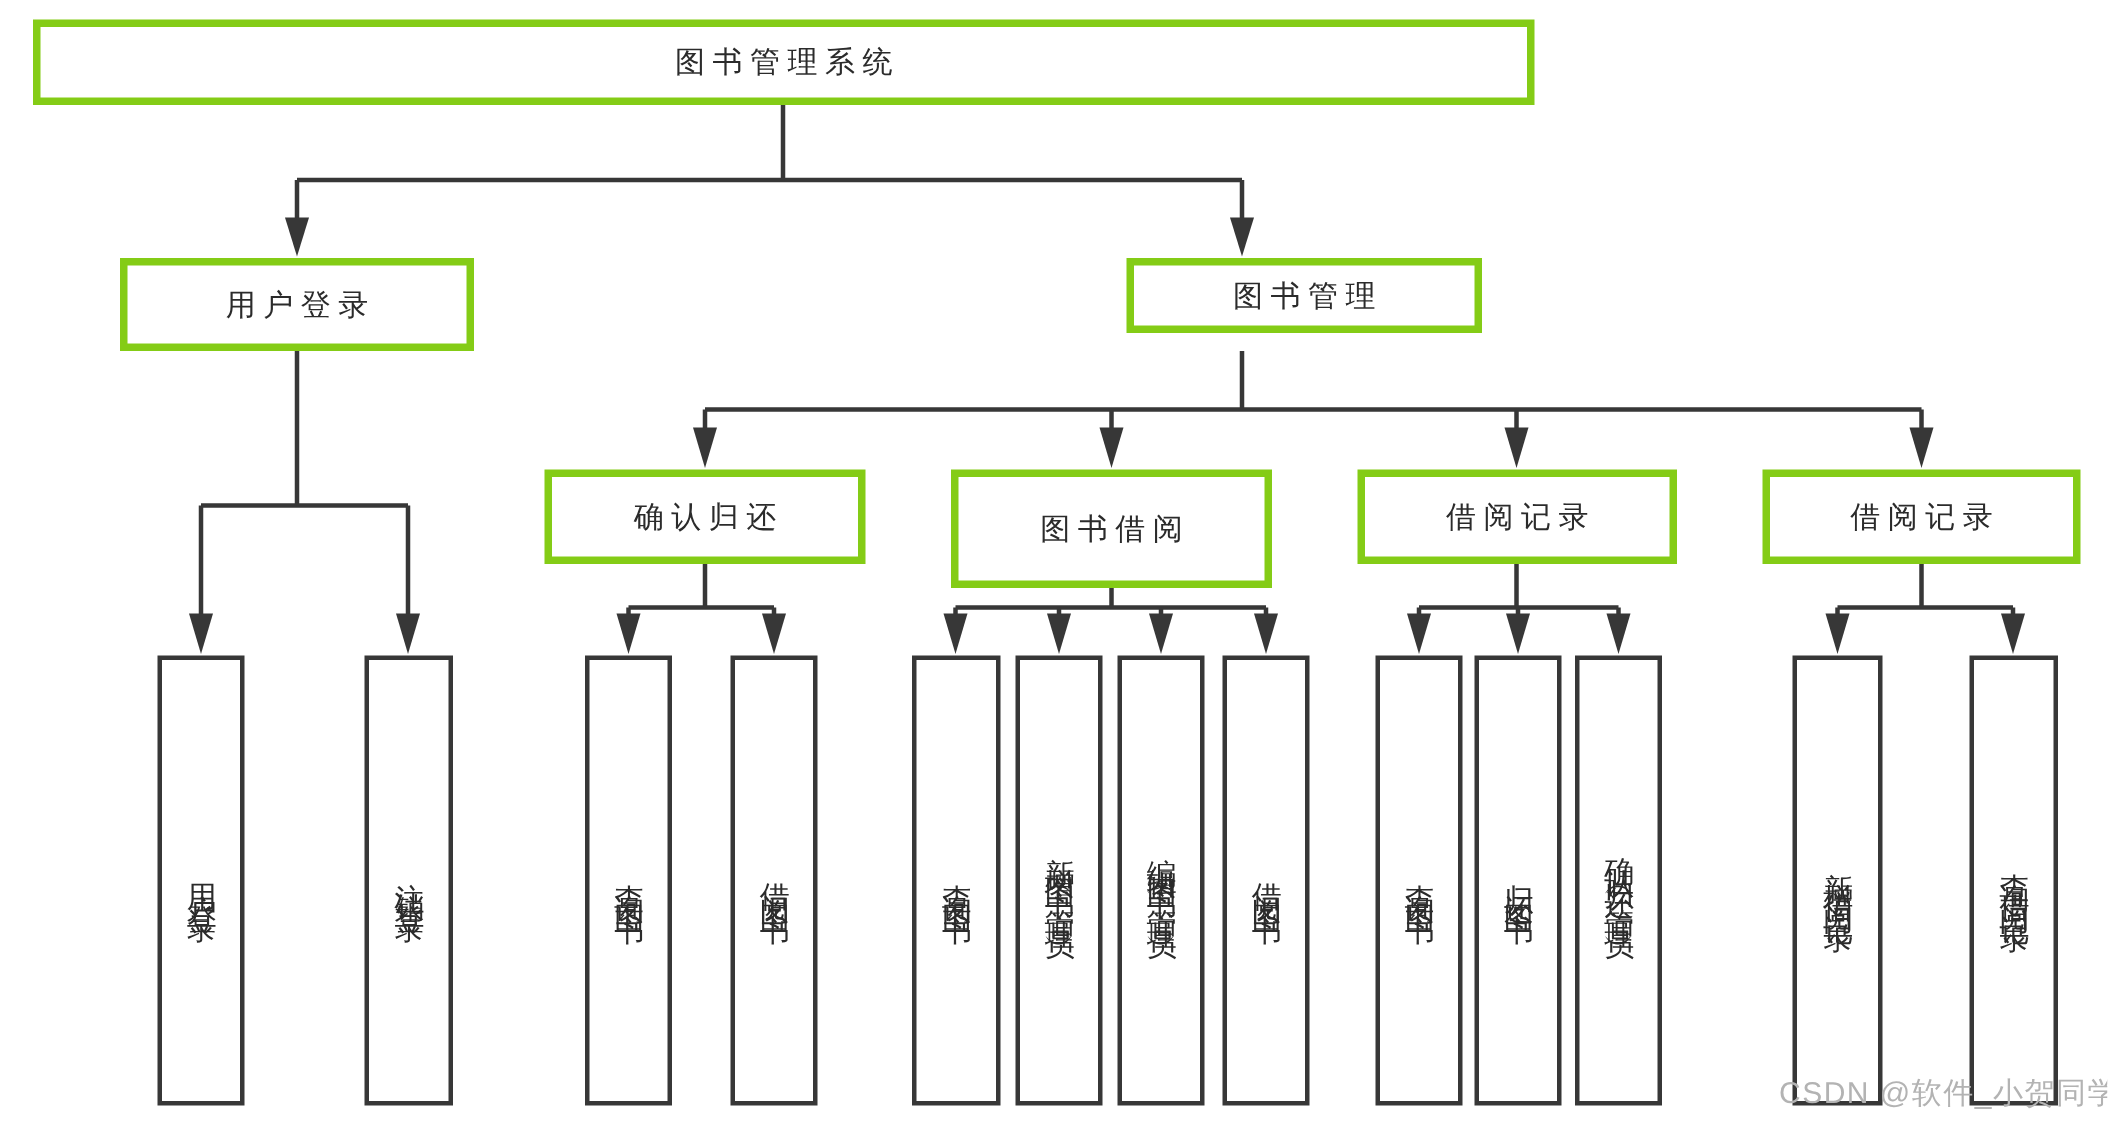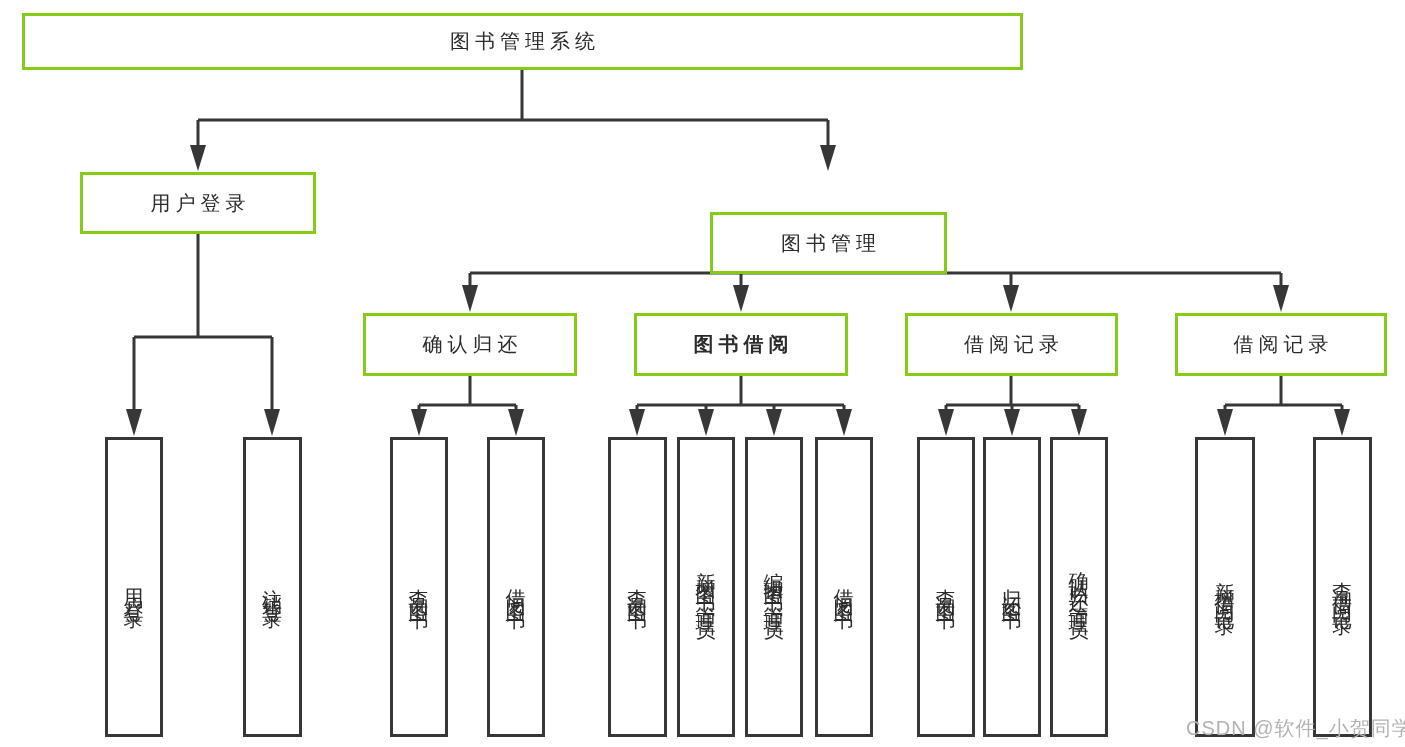--- a/index.html
+++ b/index.html
@@ -18,21 +18,21 @@
   }
   .connectors {
     position: absolute;
     left: 0; top: 0;
     width: 1405px;
     height: 747px;
   }
   .hbox {
     position: absolute;
     box-sizing: border-box;
-    border: 3px solid #84cc16;
+    border: 5px solid #84cc16;
     background: #ffffff;
     display: flex;
     align-items: center;
     justify-content: center;
     font-size: 20px;
     letter-spacing: 5px;
     text-indent: 5px;
     color: #2b2b2b;
     white-space: nowrap;
   }
@@ -62,23 +62,23 @@
     top: 715px;
     font-size: 20px;
     color: #b3b3b3;
     letter-spacing: 1px;
     white-space: nowrap;
     z-index: 5;
   }
   
   #nd-root        { left: 22px;   top: 13px;  width: 1001px; height: 57px; }
   #nd-user-login  { left: 80px;   top: 172px; width: 236px;  height: 62px; }
-  #nd-book-mgmt   { left: 710px;  top: 172px; width: 237px;  height: 62px; margin-top: 40px; }
+  #nd-book-mgmt   { left: 751px;  top: 172px; width: 237px;  height: 50px; }
   #nd-new-book    { left: 363px;  top: 313px; width: 214px;  height: 63px; }
-  #nd-borrowing   { left: 634px;  top: 313px; width: 214px;  height: 63px; font-weight: bold; }
+  #nd-borrowing   { left: 634px;  top: 313px; width: 214px;  height: 79px; }
   #nd-current     { left: 905px;  top: 313px; width: 213px;  height: 63px; }
   #nd-records     { left: 1175px; top: 313px; width: 212px;  height: 63px; }
 
   #lf-user-login   { left: 105px;  width: 58px; }
   #lf-logout       { left: 243px;  width: 59px; }
   #lf-nb-query     { left: 390px;  width: 58px; }
   #lf-nb-borrow    { left: 487px;  width: 58px; }
   #lf-bw-query     { left: 608px;  width: 59px; }
   #lf-bw-add       { left: 677px;  width: 58px; }
   #lf-bw-edit      { left: 745px;  width: 58px; }

